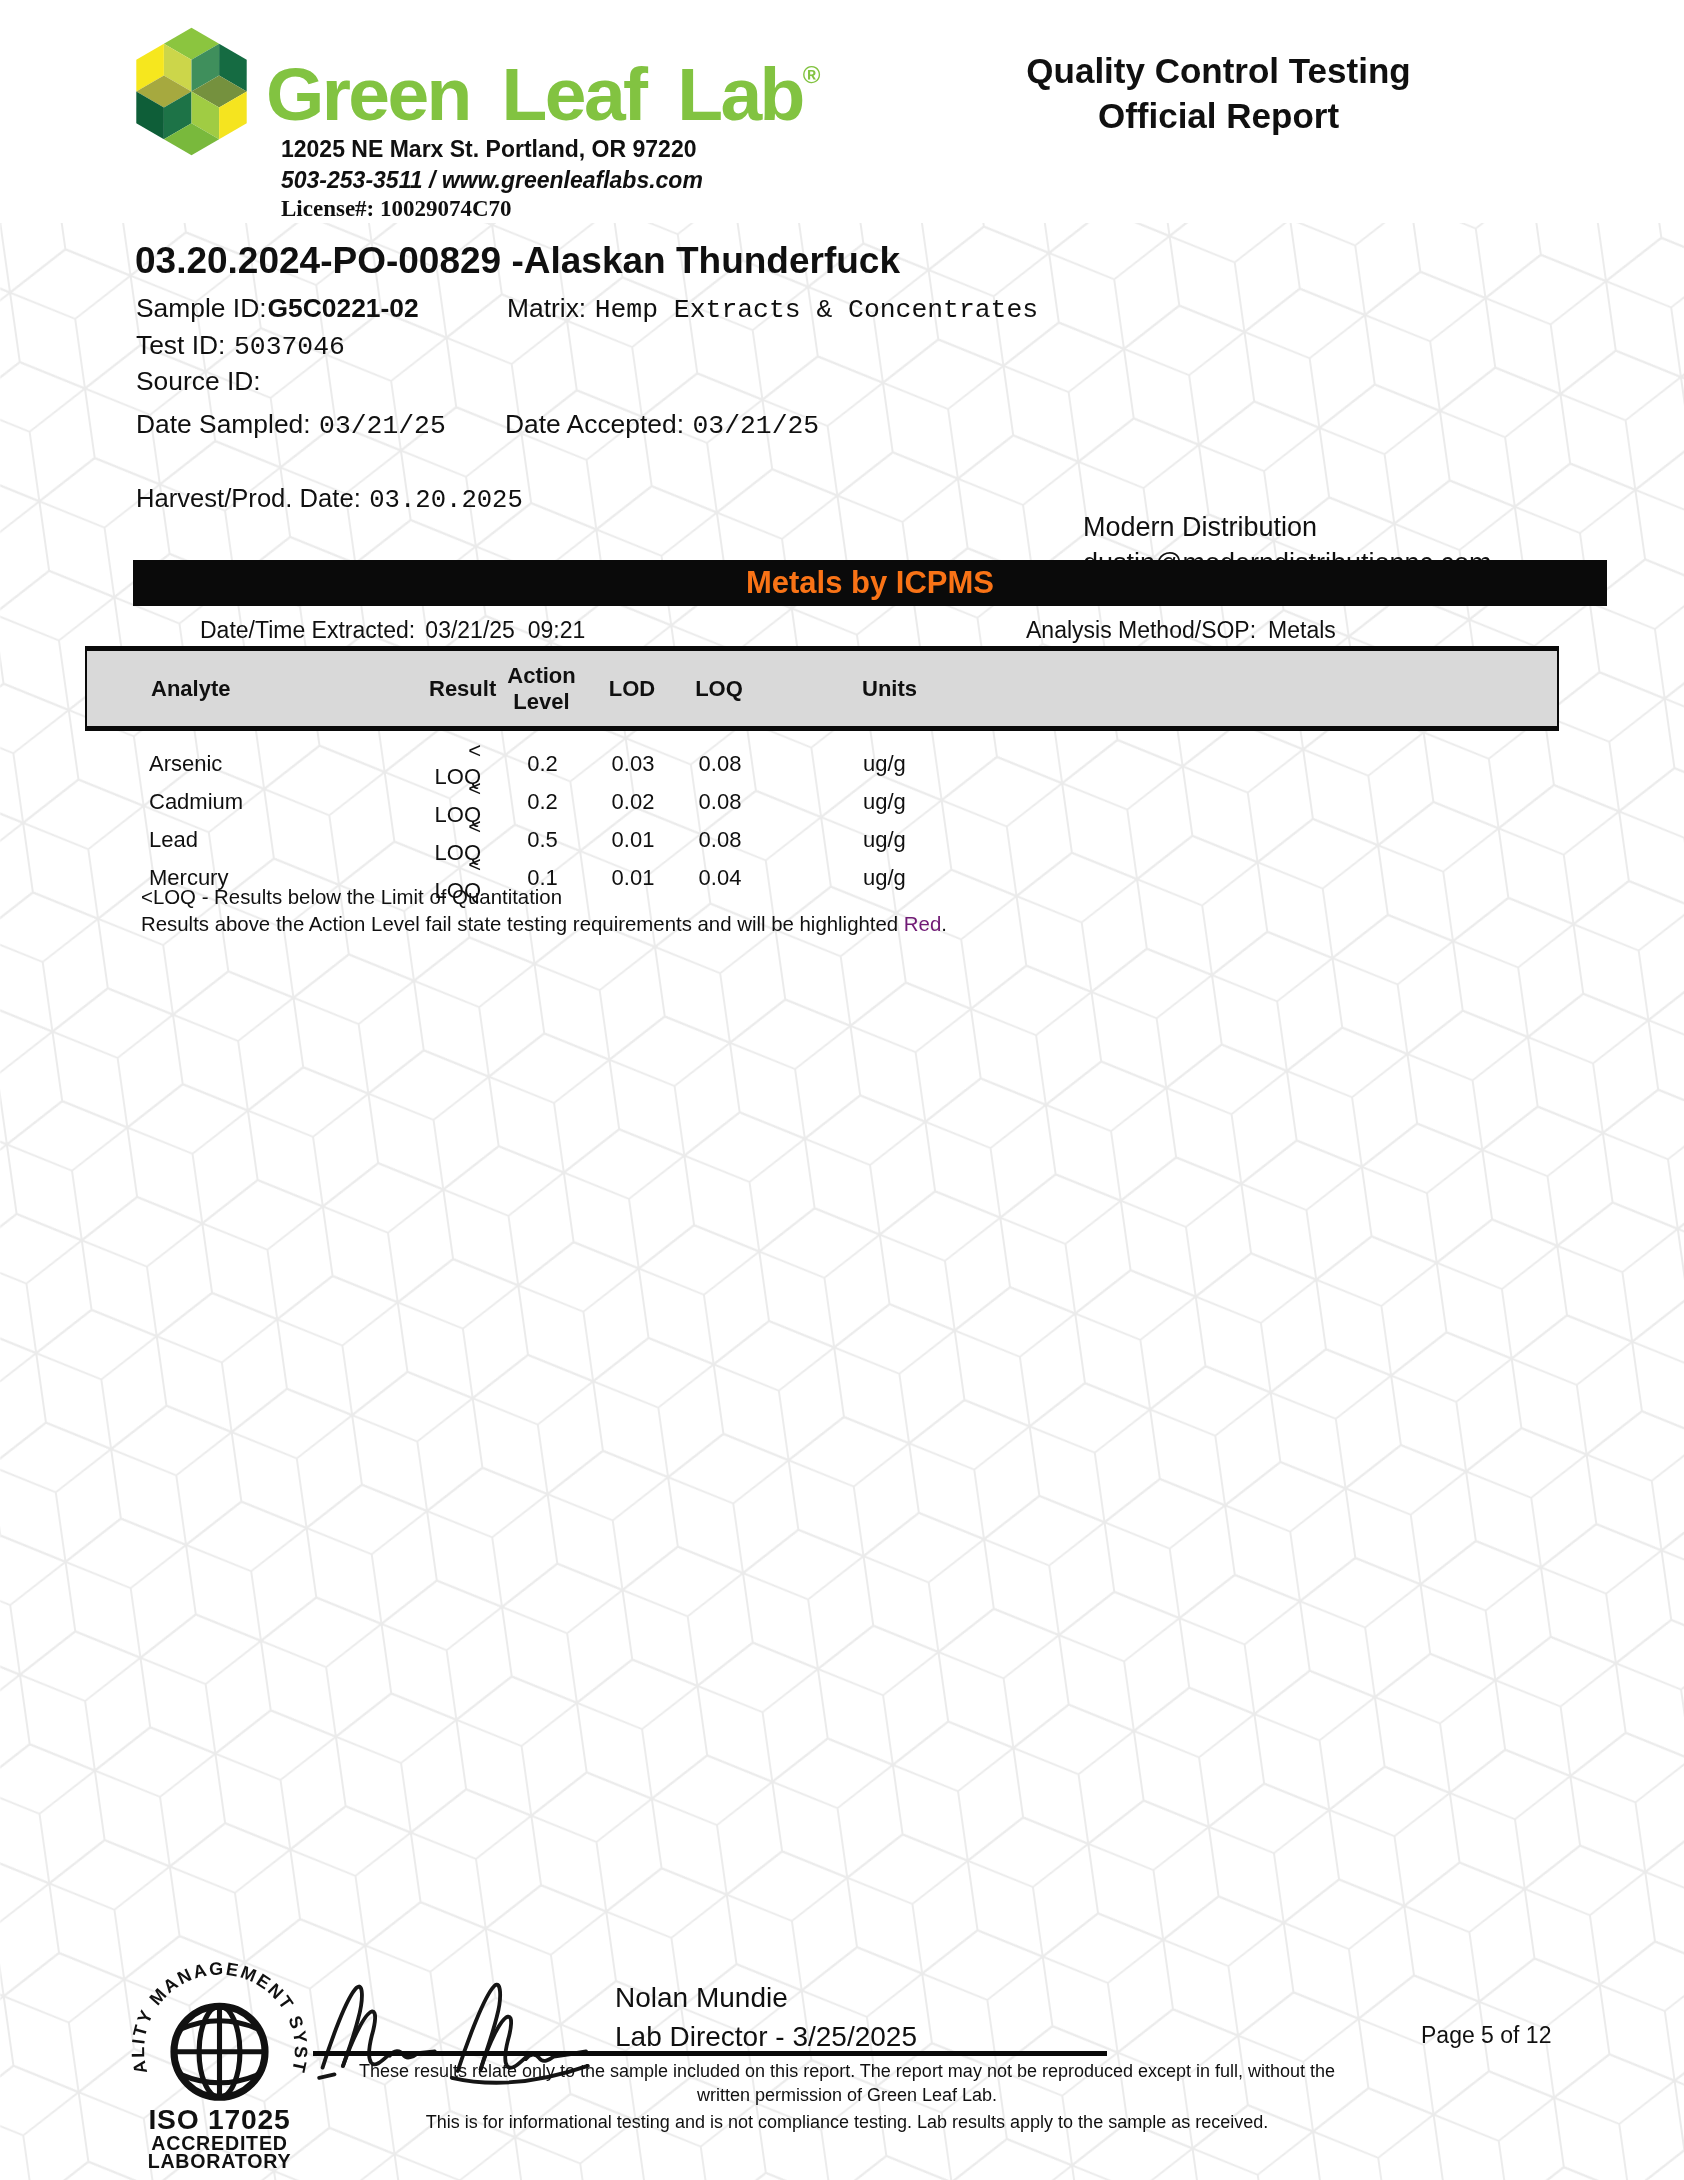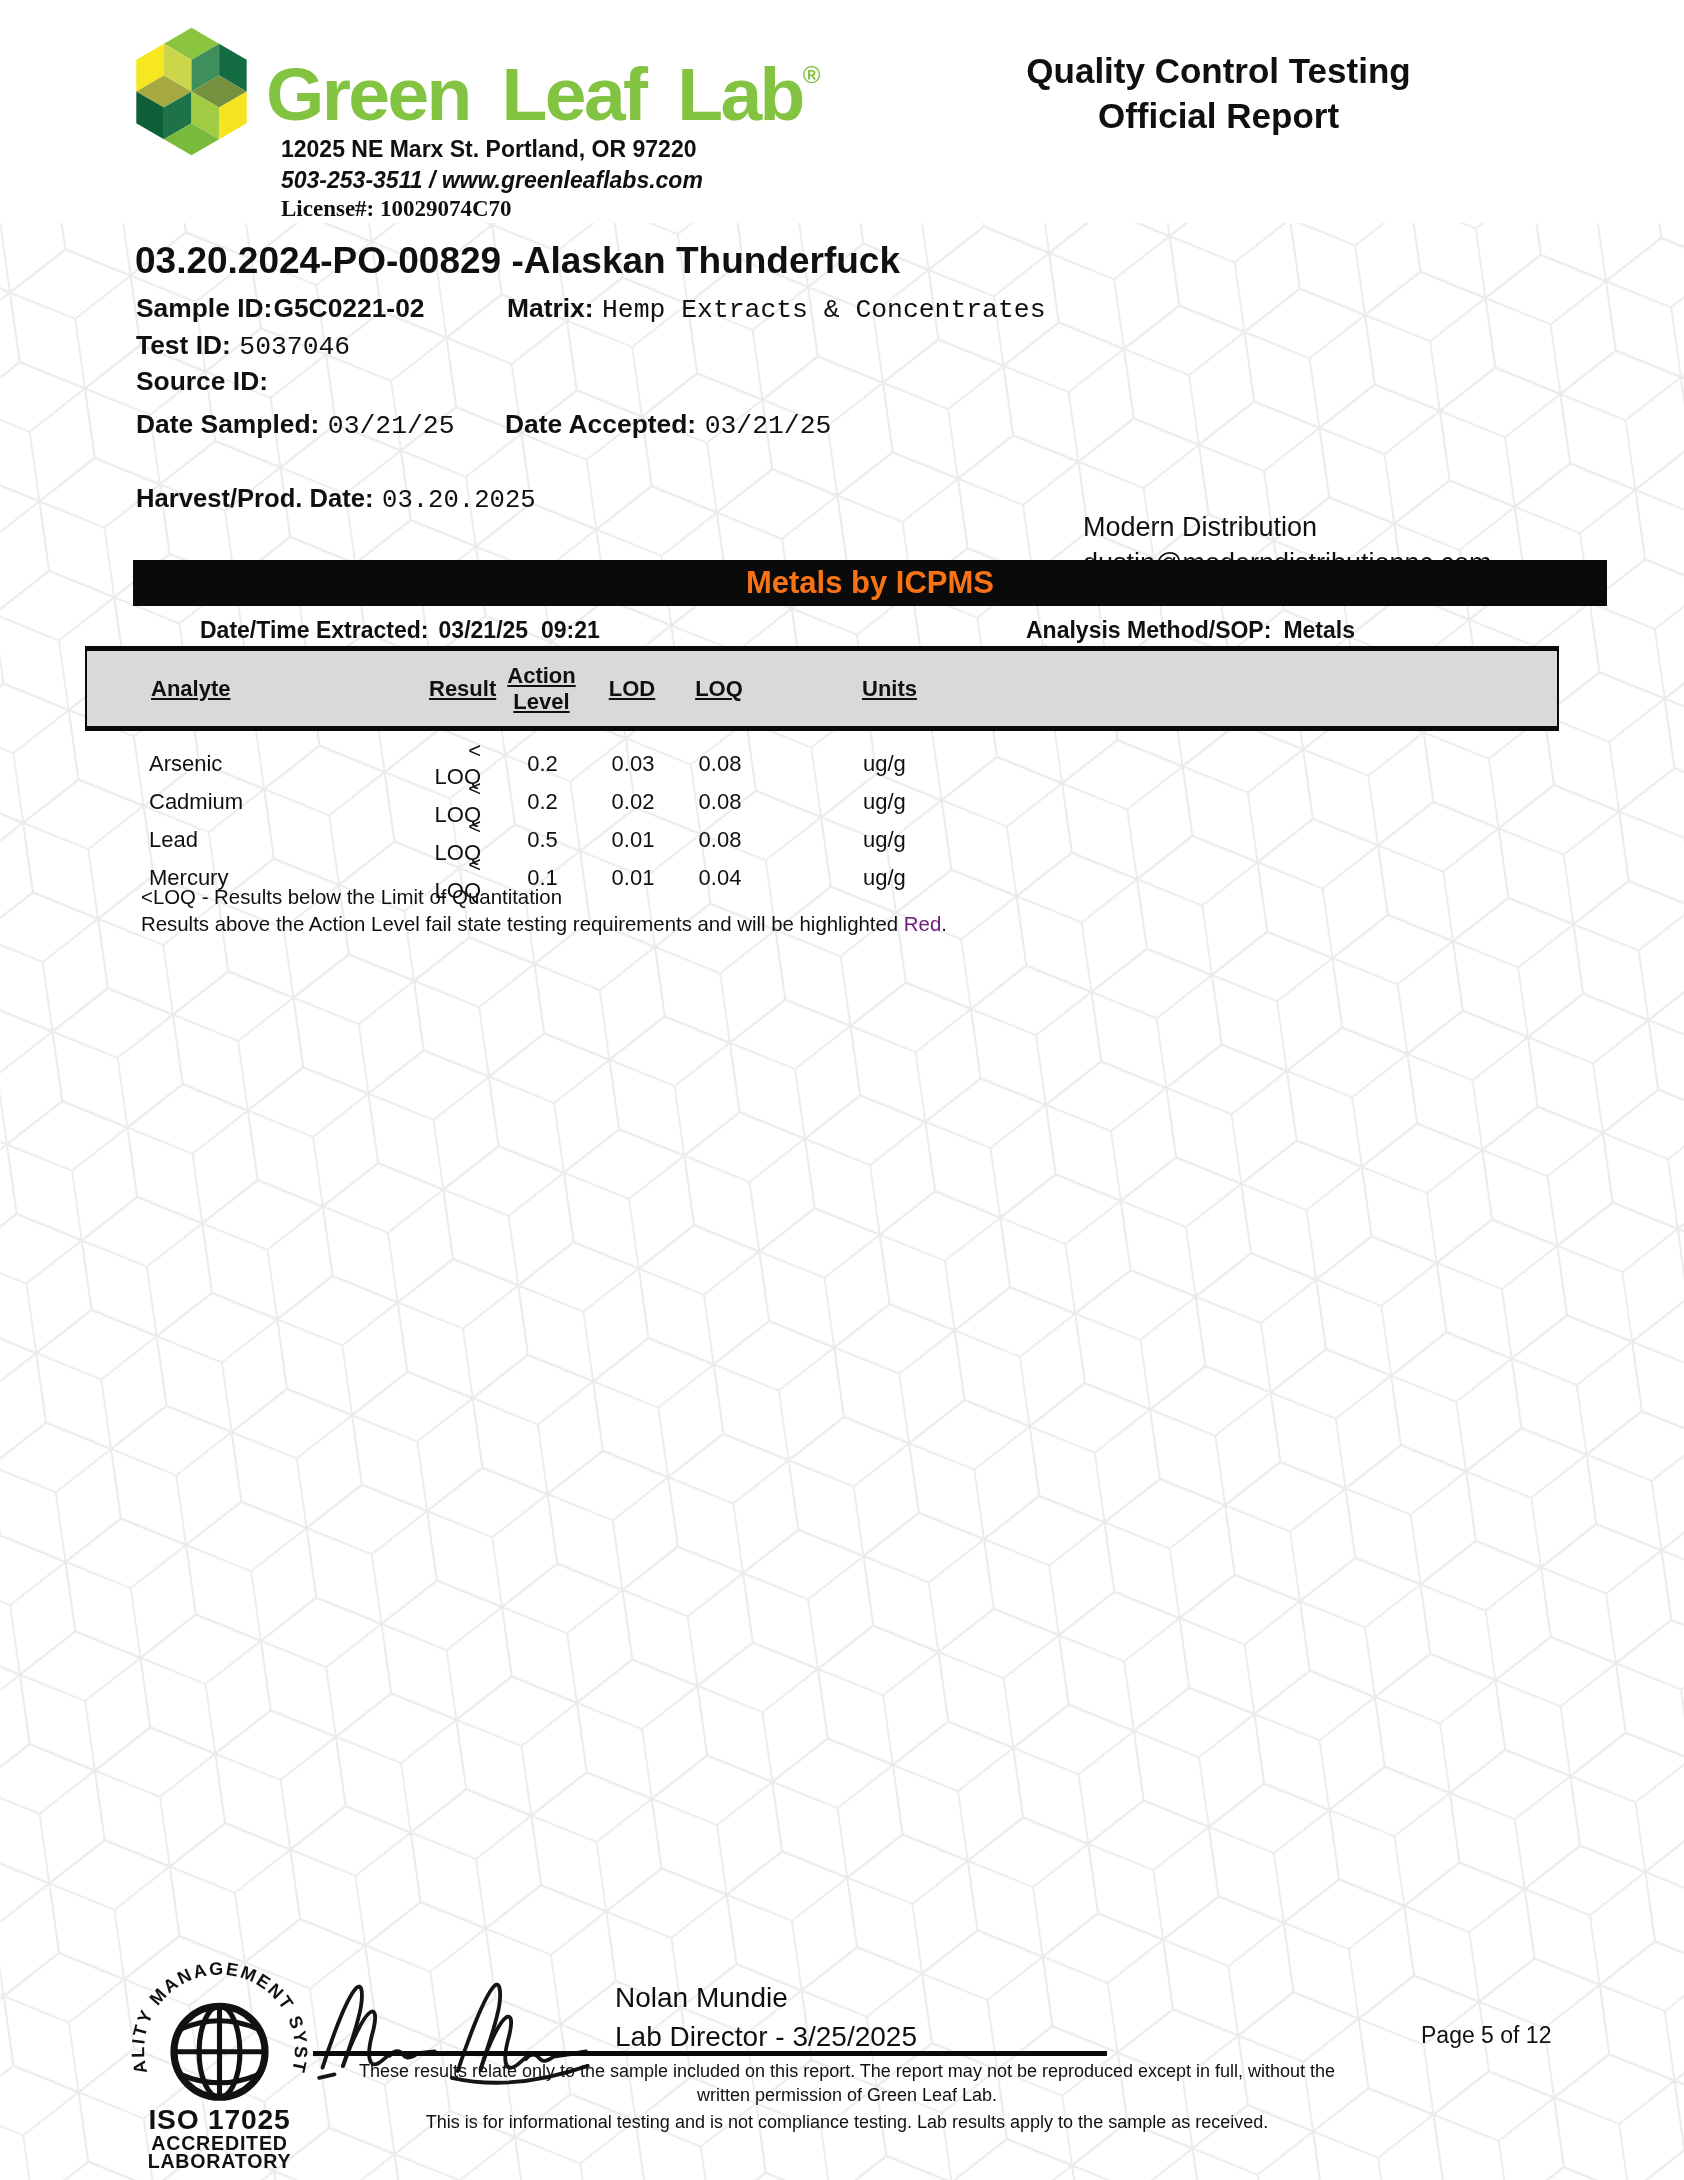--- a/index.html
+++ b/index.html
@@ -2,21 +2,21 @@
 <html style="font-size:13.6px"><head>
 <meta charset="utf-8">
 <style>
   html,body{margin:0;padding:0;background:#9a9a9a;}
   #page{
     position:relative;width:1685px;height:2181px;background:#ffffff;
     font-family:"Liberation Sans","DejaVu Sans",sans-serif;color:#101010;
     overflow:hidden;margin:0 auto;
   }
   .abs{position:absolute;}
-  .b{font-weight:bold;}
+  .b{font-weight:normal;}
   
   .brand-text{left:266px;top:55px;font-size:75px;font-weight:bold;color:#82c341;
     letter-spacing:-2.6px;word-spacing:13.6px;line-height:78px;white-space:nowrap;}
   .brand-reg{display:inline-block;font-size:24px;letter-spacing:0;transform:translateY(-37px);}
   .addr1{left:281px;top:136px;font-size:23px;font-weight:bold;white-space:nowrap;}
   .addr2{left:281px;top:167px;font-size:23px;font-weight:bold;white-space:nowrap;font-style:italic;}
   .license{left:281px;top:196px;font-size:23px;font-weight:bold;
     font-family:"Liberation Serif","DejaVu Serif",serif;white-space:nowrap;}
   .qct{left:980px;top:48px;width:477px;text-align:center;font-size:35px;
     font-weight:bold;line-height:45px;}
@@ -29,21 +29,21 @@
   .client{left:1083px;font-size:27px;line-height:36px;white-space:nowrap;margin-top:32px;}
   
   .banner{left:85px;top:560px;width:1474px;height:46px;background:#0a0a0a;
     color:#f97316;font-size:31px;font-weight:bold;text-align:center;line-height:46px;margin-left:48px;}
   .subrow-l{left:200px;top:617px;font-size:23px;font-weight:bold;white-space:pre;}
   .subrow-r{left:1026px;top:617px;font-size:23px;font-weight:bold;white-space:pre;}
   .mtable-head{left:85px;top:646px;width:1474px;height:85px;background:#d9d9d9;
     border-top:5.1px solid #0a0a0a;border-bottom:5.1px solid #0a0a0a;
     border-left:2.6px solid #0a0a0a;border-right:2.6px solid #0a0a0a;box-sizing:border-box;
     display:grid;grid-template-columns:342px 51px 123px 58px 116px 1fr;
-    align-items:center;font-size:22px;font-weight:bold;text-decoration:underline;}
+    align-items:center;font-size:22px;font-weight:bold;}
   .mtable-body{left:85px;top:738px;width:1474px;}
   .mrow{display:grid;grid-template-columns:345px 51px 123px 58px 116px 1fr;
     height:38px;align-items:center;font-size:22px;}
   .c1{padding-left:64px;}
   .c2{text-align:right;}
   .c3,.c4,.c5{text-align:center;}
   .c6{padding-left:85px;}
   .hdr2{line-height:25.6px;}
   .fn1{left:141px;top:886px;font-size:20.4px;white-space:nowrap;}
   .fn2{left:141px;top:913px;font-size:20.4px;white-space:nowrap;}

